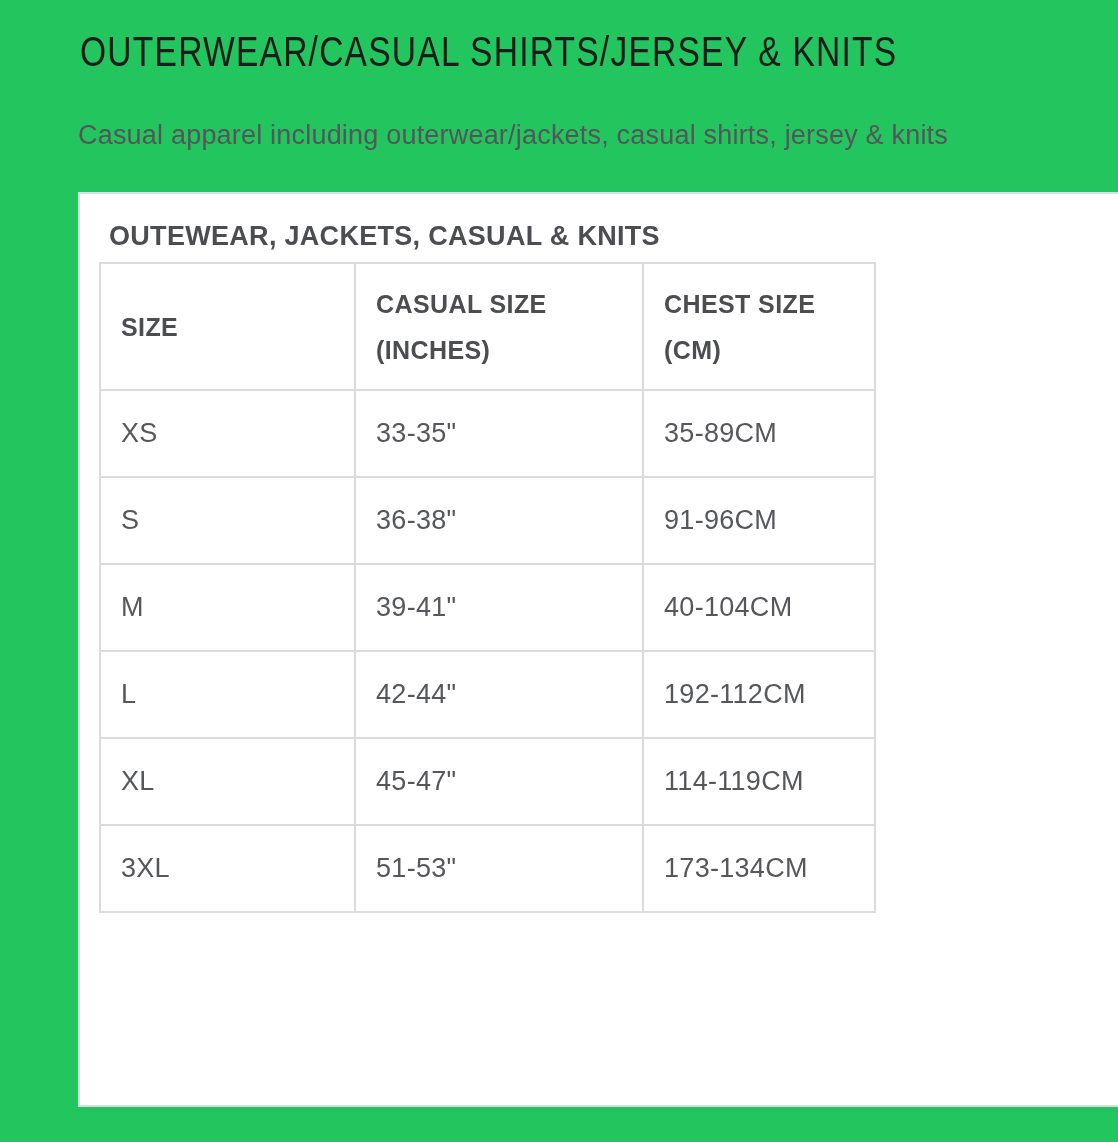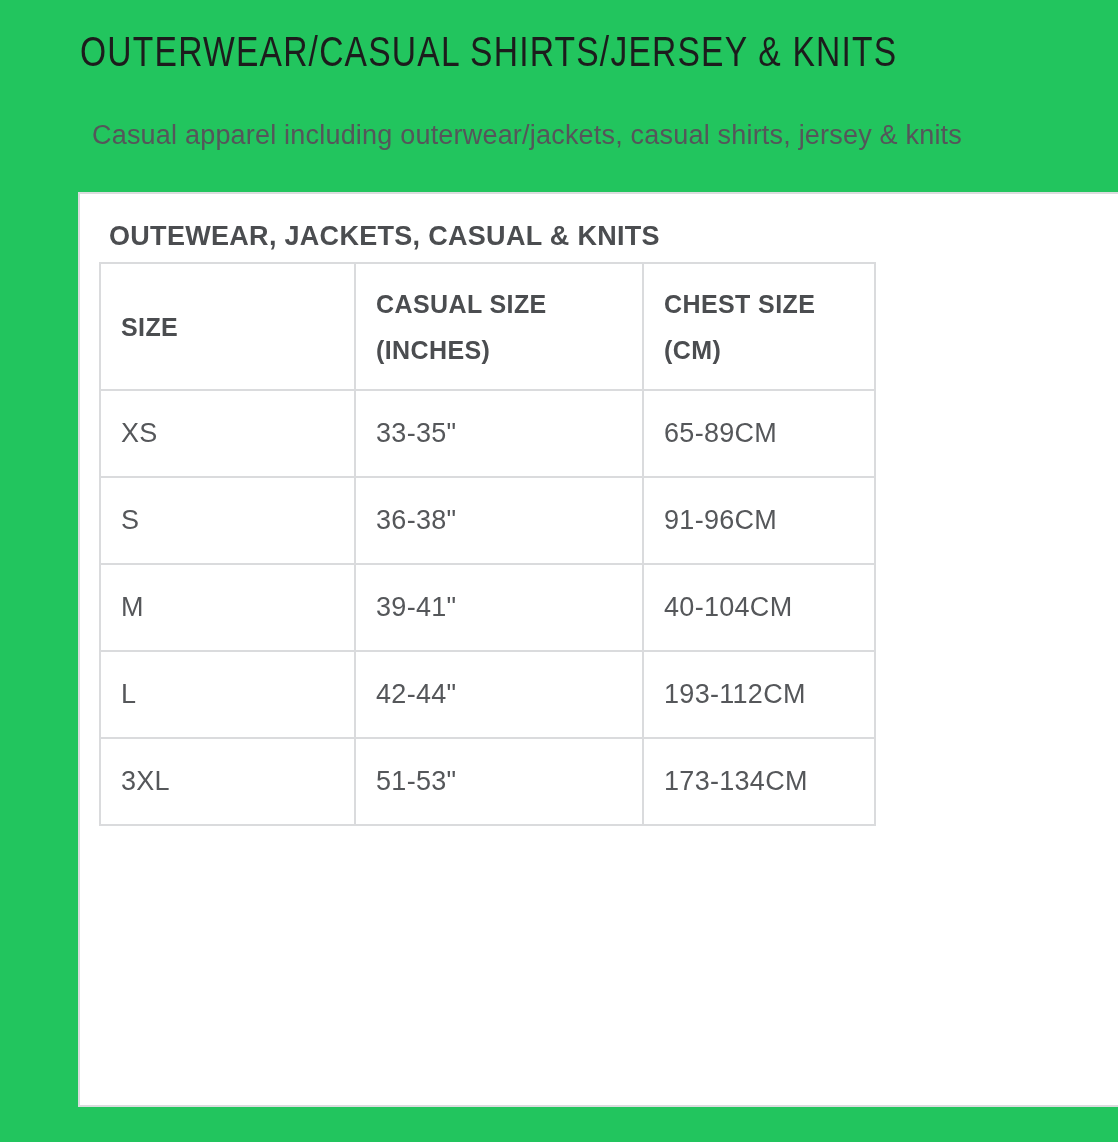--- a/index.html
+++ b/index.html
@@ -20,21 +20,21 @@
     font-size: 42px;
     font-weight: 400;
     color: #1c1c1c;
     letter-spacing: 1.5px;
     white-space: nowrap;
     transform: scaleX(0.80);
     transform-origin: left top;
   }
   .page-subtitle {
     position: absolute;
-    left: 92px; top: 120px;
+    left: 78px; top: 120px;
     font-size: 27px;
     font-weight: 400;
     color: #55565a;
     letter-spacing: 0.2px;
     white-space: nowrap;
   }
   .card {
     position: absolute;
     left: 78px; top: 192px;
     width: 1075px;          
@@ -104,36 +104,41 @@
         <tr>
             <th>SIZE</th>
             <th>CASUAL SIZE (INCHES)</th>
             <th>CHEST SIZE (CM)</th>
           </tr>
       </thead>
       <tbody>
           <tr>
             <td>XS</td>
             <td>33-35"</td>
-            <td>65-89CM</td>
+            <td>35-89CM</td>
           </tr>
           <tr>
             <td>S</td>
             <td>36-38"</td>
             <td>91-96CM</td>
           </tr>
           <tr>
             <td>M</td>
             <td>39-41"</td>
             <td>40-104CM</td>
           </tr>
           <tr>
             <td>L</td>
             <td>42-44"</td>
-            <td>193-112CM</td>
+            <td>192-112CM</td>
+          </tr>
+          <tr>
+            <td>XL</td>
+            <td>45-47"</td>
+            <td>114-119CM</td>
           </tr>
           <tr>
             <td>3XL</td>
             <td>51-53"</td>
             <td>173-134CM</td>
           </tr>
         </tbody>
     </table>
   </section>
 

